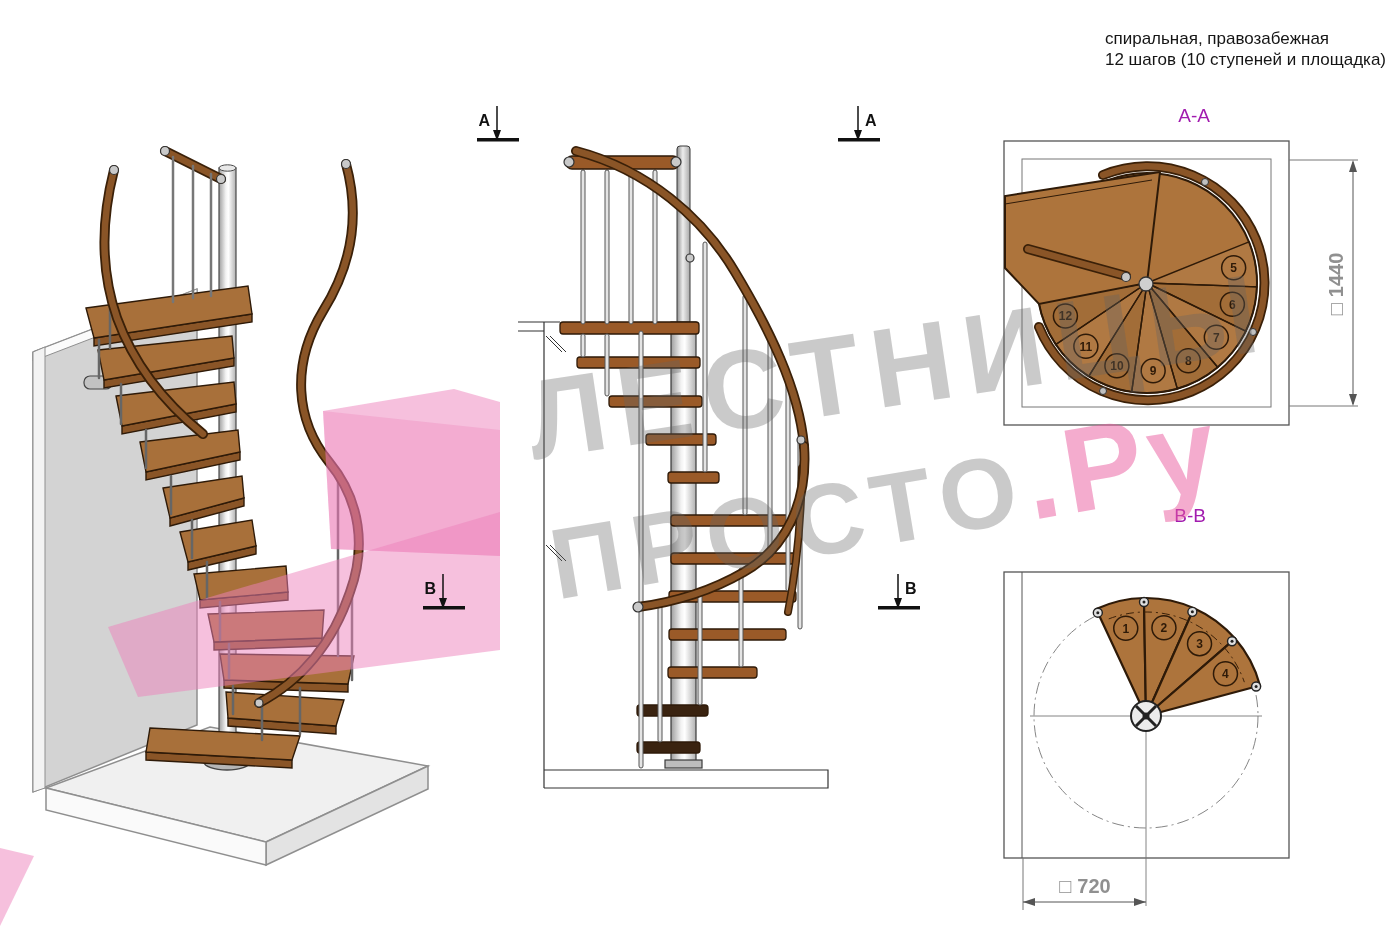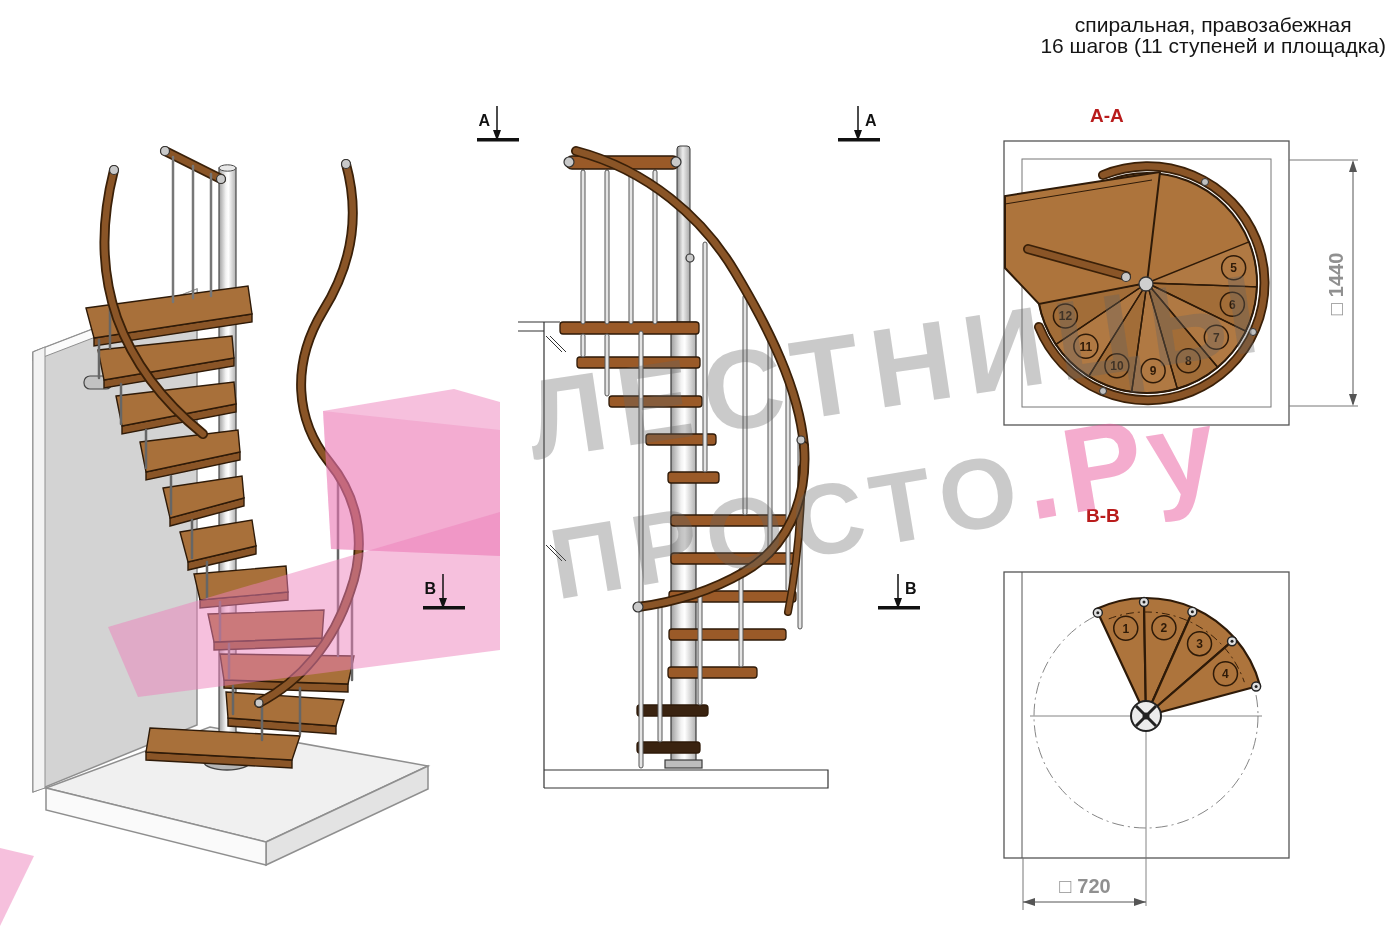--- a/index.html
+++ b/index.html
@@ -1,22 +1,22 @@
 <!DOCTYPE html>
 <html><head>
 <meta charset="utf-8">
 <style>
   html,body{margin:0;padding:0;background:#fff;}
   #sheet{position:relative;width:1400px;height:931px;background:#ffffff;overflow:hidden;
          font-family:"Liberation Sans","DejaVu Sans",sans-serif;}
   #art{position:absolute;left:0;top:0;}
-  .annotation{position:absolute;top:14px;right:14px;text-align:center;
-              font-size:21px;line-height:21px;color:#151515;}
-  .view-title{position:absolute;width:120px;text-align:left;font-size:19px;
-              font-weight:bold;color:#b91c1c;}
+  .annotation{position:absolute;top:28px;right:14px;text-align:left;
+              font-size:17px;line-height:21px;color:#151515;}
+  .view-title{position:absolute;width:120px;text-align:right;font-size:19px;
+              font-weight:normal;color:#a21caf;}
   #title-aa{left:1090px;top:105px;}
   #title-bb{left:1086px;top:505px;}
   .wm{position:absolute;white-space:nowrap;pointer-events:none;font-weight:bold;}
   #wm1{left:528px;top:366px;font-size:112px;line-height:1;letter-spacing:12px;
        color:rgba(100,100,100,0.34);transform:rotate(-8.5deg);transform-origin:0 50%;}
   #wm2{left:550px;top:498px;font-size:100px;line-height:1;letter-spacing:10px;
        color:rgba(100,100,100,0.34);transform:rotate(-9.5deg);transform-origin:0 50%;}
   #wm2 .pink{font-size:120px;letter-spacing:6px;color:rgba(233,90,158,0.5);}
   svg text{font-family:"Liberation Sans","DejaVu Sans",sans-serif;}
   .marker-letter{font-size:16px;font-weight:bold;fill:#111;}
@@ -337,21 +337,21 @@
       <polygon points="1146,902 1134,898 1134,906" fill="#555" stroke="none"></polygon>
       <text x="1085" y="893" text-anchor="middle" class="dim-label" stroke="none">
         <tspan>□</tspan><tspan dx="6">720</tspan>
       </text>
     </g>
   </g>
 </svg>
 
 <div class="annotation">
   <div>спиральная, правозабежная</div>
-  <div>16 шагов (11 ступеней и площадка)</div>
+  <div>12 шагов (10 ступеней и площадка)</div>
 </div>
 
 <div class="view-title" id="title-aa">А-А</div>
 <div class="view-title" id="title-bb">В-В</div>
 
 <div class="wm" id="wm1">ЛЕСТНИЦЫ</div>
 <div class="wm" id="wm2"><span>ПРОСТО</span><span class="pink">.Ру</span></div>
 
 </div>
 

